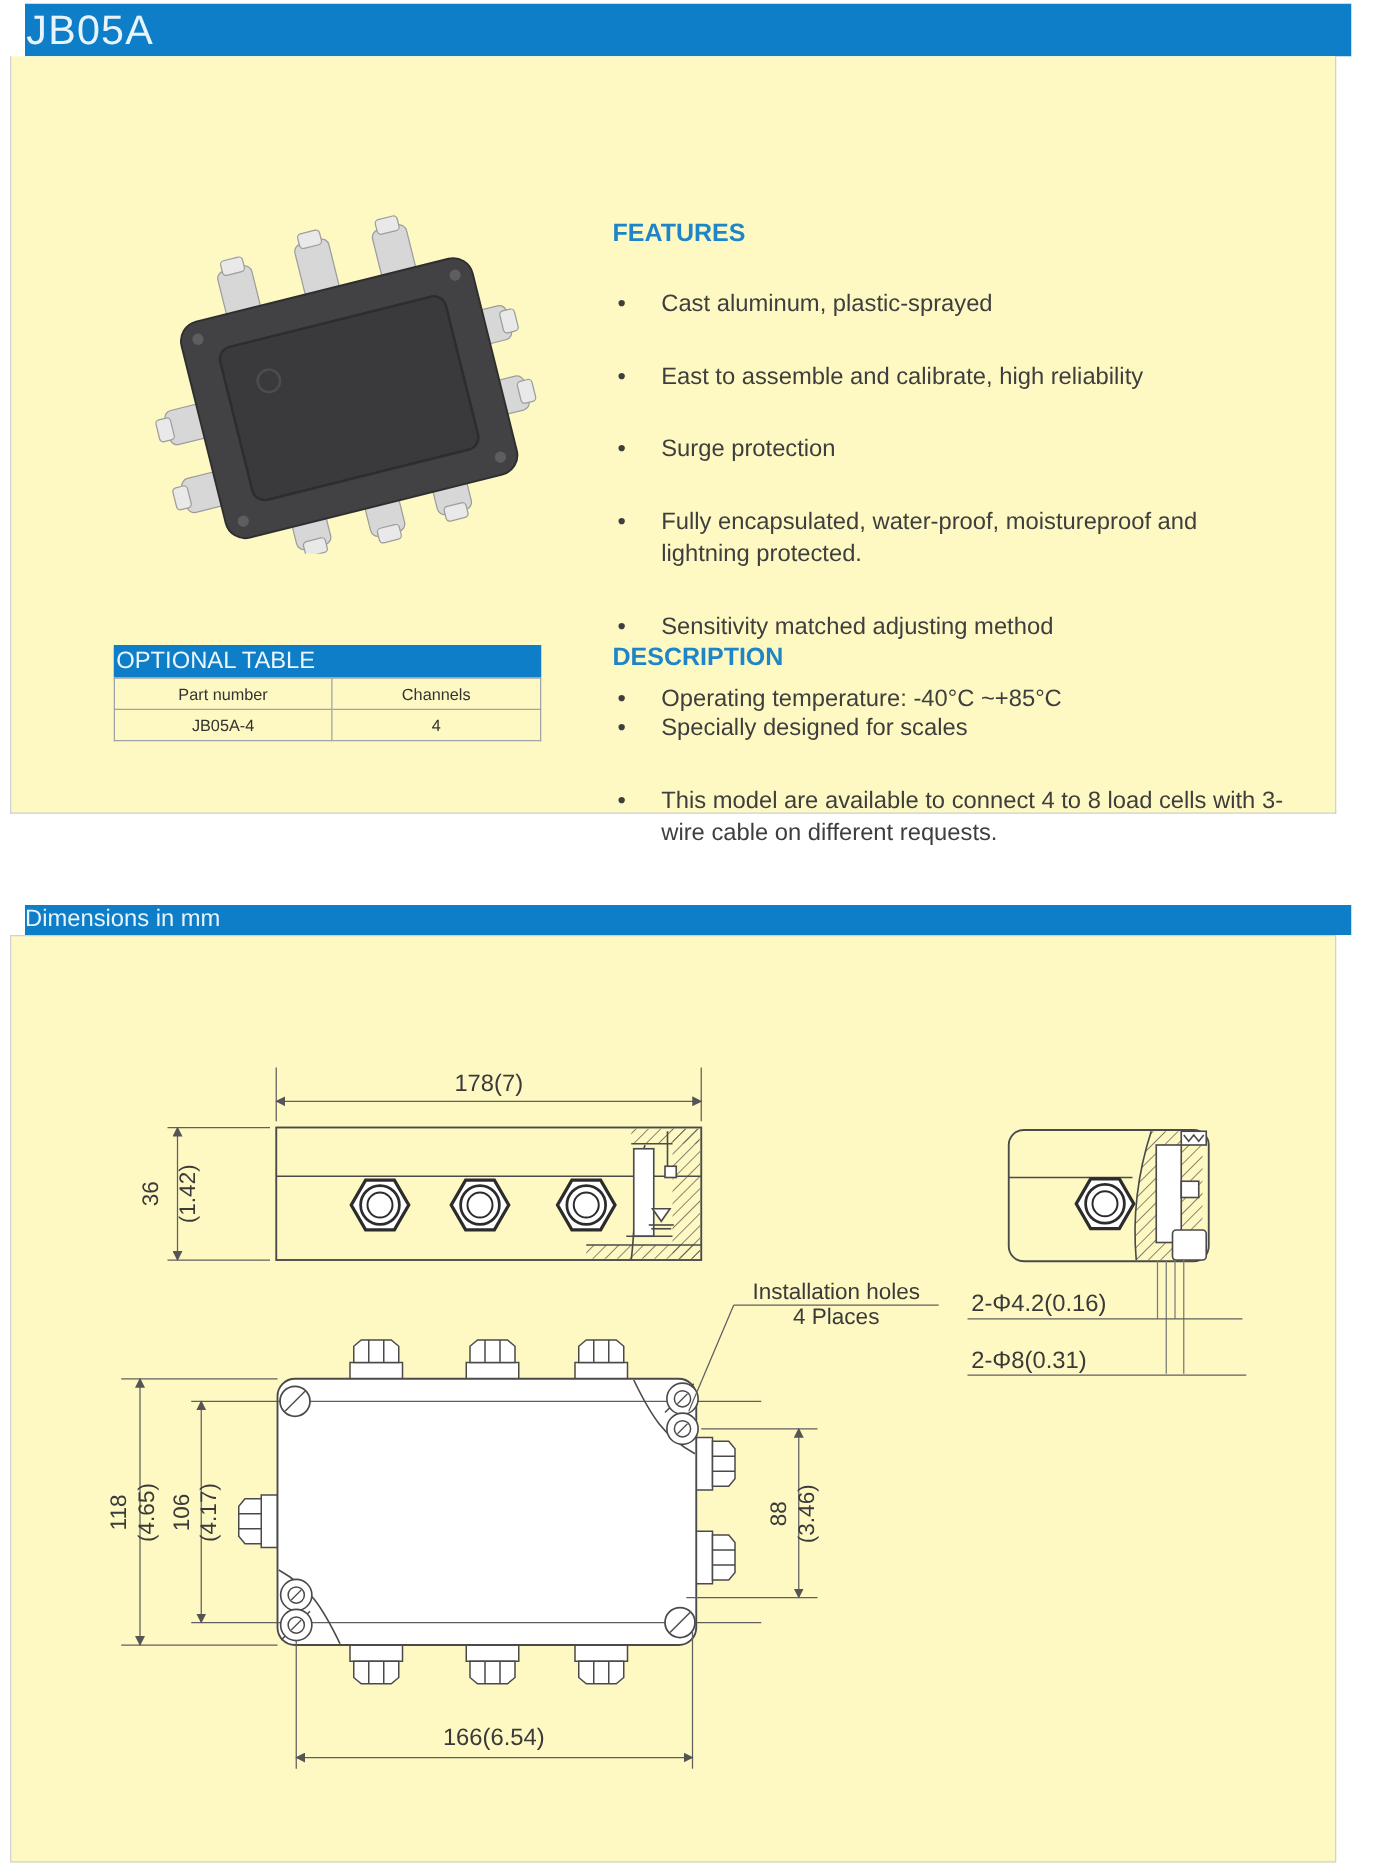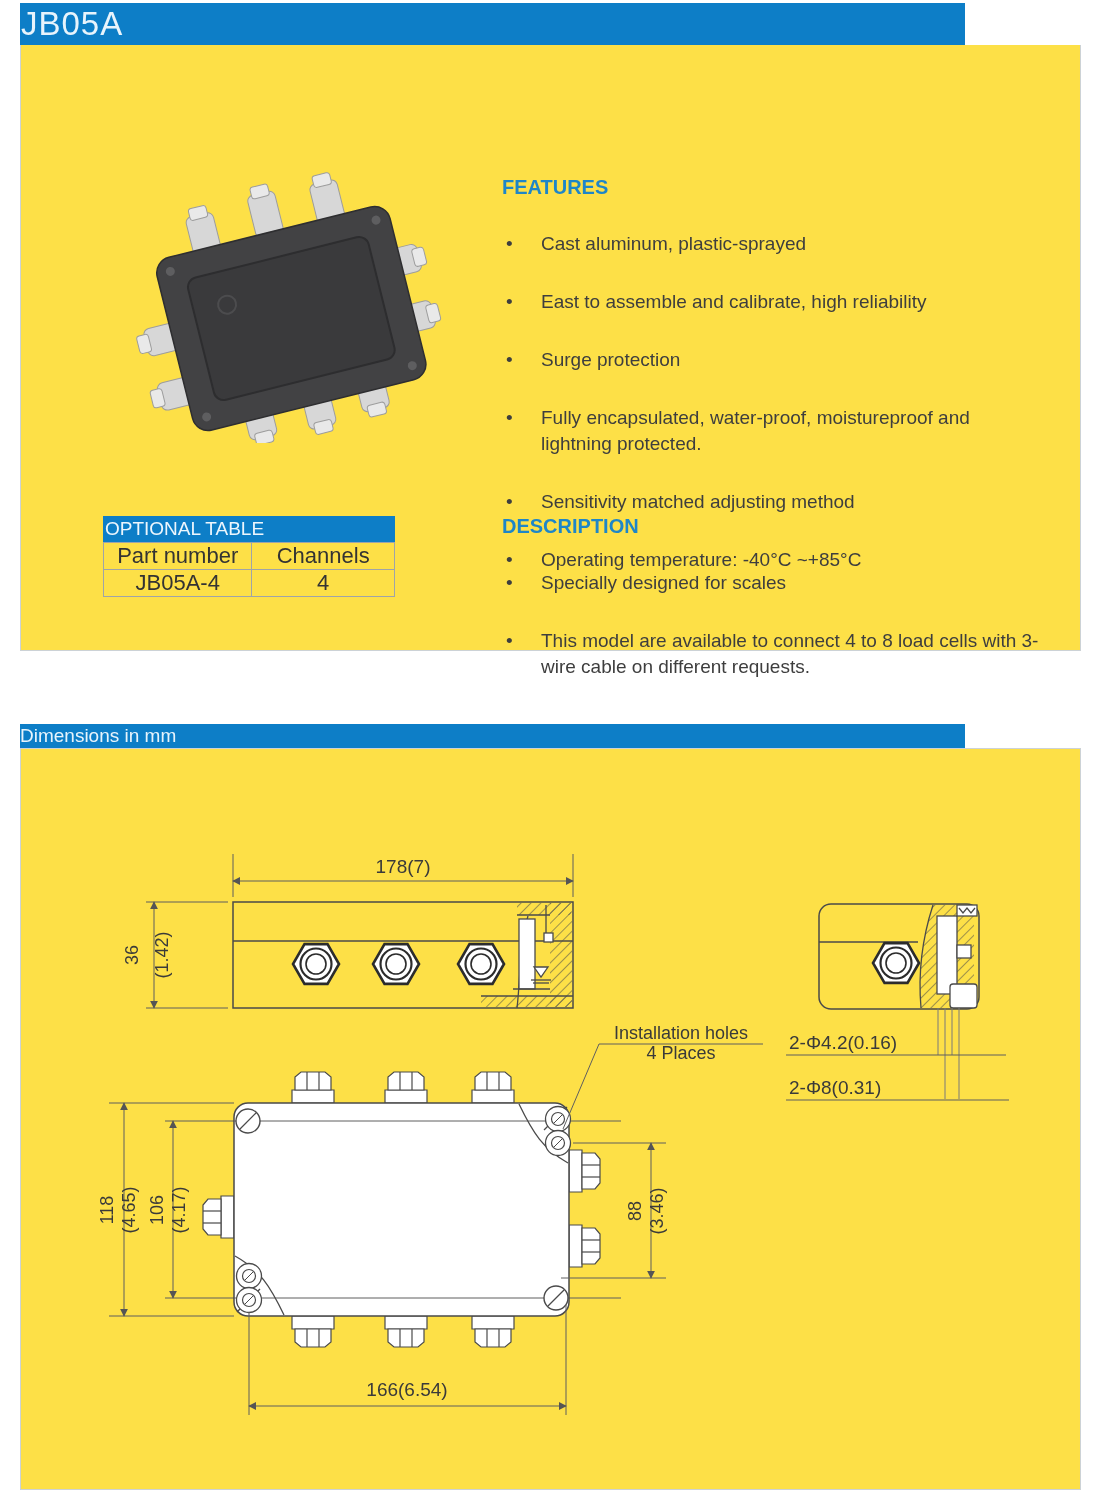--- a/index.html
+++ b/index.html
@@ -3,50 +3,50 @@
 <meta charset="utf-8">
 <style>
   :root { --accent:#0d7ec7; }
   * { box-sizing:border-box; }
   html,body { margin:0; padding:0; }
   body {
     width:1117px; height:1499px; position:relative; background:#fff;
     font-family:"Liberation Sans", sans-serif; color:#3e3e3e;
   }
   .bar {
-    position:absolute; left:20px; width:945px; background:var(--accent);
+    position:absolute; left:20px; width:1061px; background:var(--accent);
     color:#e8f4fc; overflow:hidden; white-space:nowrap;
   }
   #title-bar { top:3px; height:42px; font-size:33px; line-height:41px; padding-left:1px; letter-spacing:1px; }
   #dims-bar  { top:724px; height:24px; font-size:19px; line-height:24px; padding-left:0; }
   .panel {
-    position:absolute; left:20px; width:1061px; background:#fde047;
+    position:absolute; left:8px; width:1061px; background:#fef9c3;
     border:1px solid #ccd2d6;
   }
   #panel-top  { top:45px;  height:606px; border-top:none; }
   #panel-dims { top:748px; height:742px; }
 
   .sec-h { margin:0; color:#1e86c8; font-size:20px; font-weight:bold; }
   .block { position:absolute; }
   #features-block    { left:481px; top:131px; }
   #description-block { left:481px; top:470px; }
   ul.blist { list-style:none; margin:14px 0 0 0; padding:0; font-size:19px; line-height:26px; color:#3e3e3e; }
   #features-block ul.blist    { width:468px; }
   #description-block ul.blist { width:548px; }
   ul.blist li { position:relative; padding-left:39px;margin-top:32px; }
   ul.blist li::before { content:"\2022"; position:absolute; left:4px; top:0; }
 
   #photo { position:absolute; left:66px; top:90px; width:398px; height:308px; }
 
-  #opt-table-block { position:absolute; left:82px; top:471px; width:292px; }
+  #opt-table-block { position:absolute; left:82px; top:471px; width:342px; }
   .tcap { background:var(--accent); color:#ecf6fd; font-size:19px; height:26px; line-height:26px; padding-left:2px; white-space:nowrap; }
   #opt-table-block table { border-collapse:collapse; width:100%; table-layout:fixed; }
   #opt-table-block th, #opt-table-block td {
     border:1px solid #9fa4a8; text-align:center; height:25px;
-    font-weight:normal; font-size:22px; color:#333; padding:0;
+    font-weight:normal; font-size:13px; color:#333; padding:0;
   }
   #drawing { position:absolute; left:0; top:0; }
   svg text { font-family:"Liberation Sans", sans-serif; fill:#3a3a3a; }
 </style>
 </head>
 <body>
 
 <div class="bar" id="title-bar">
   <span>JB05A</span>
 </div>

